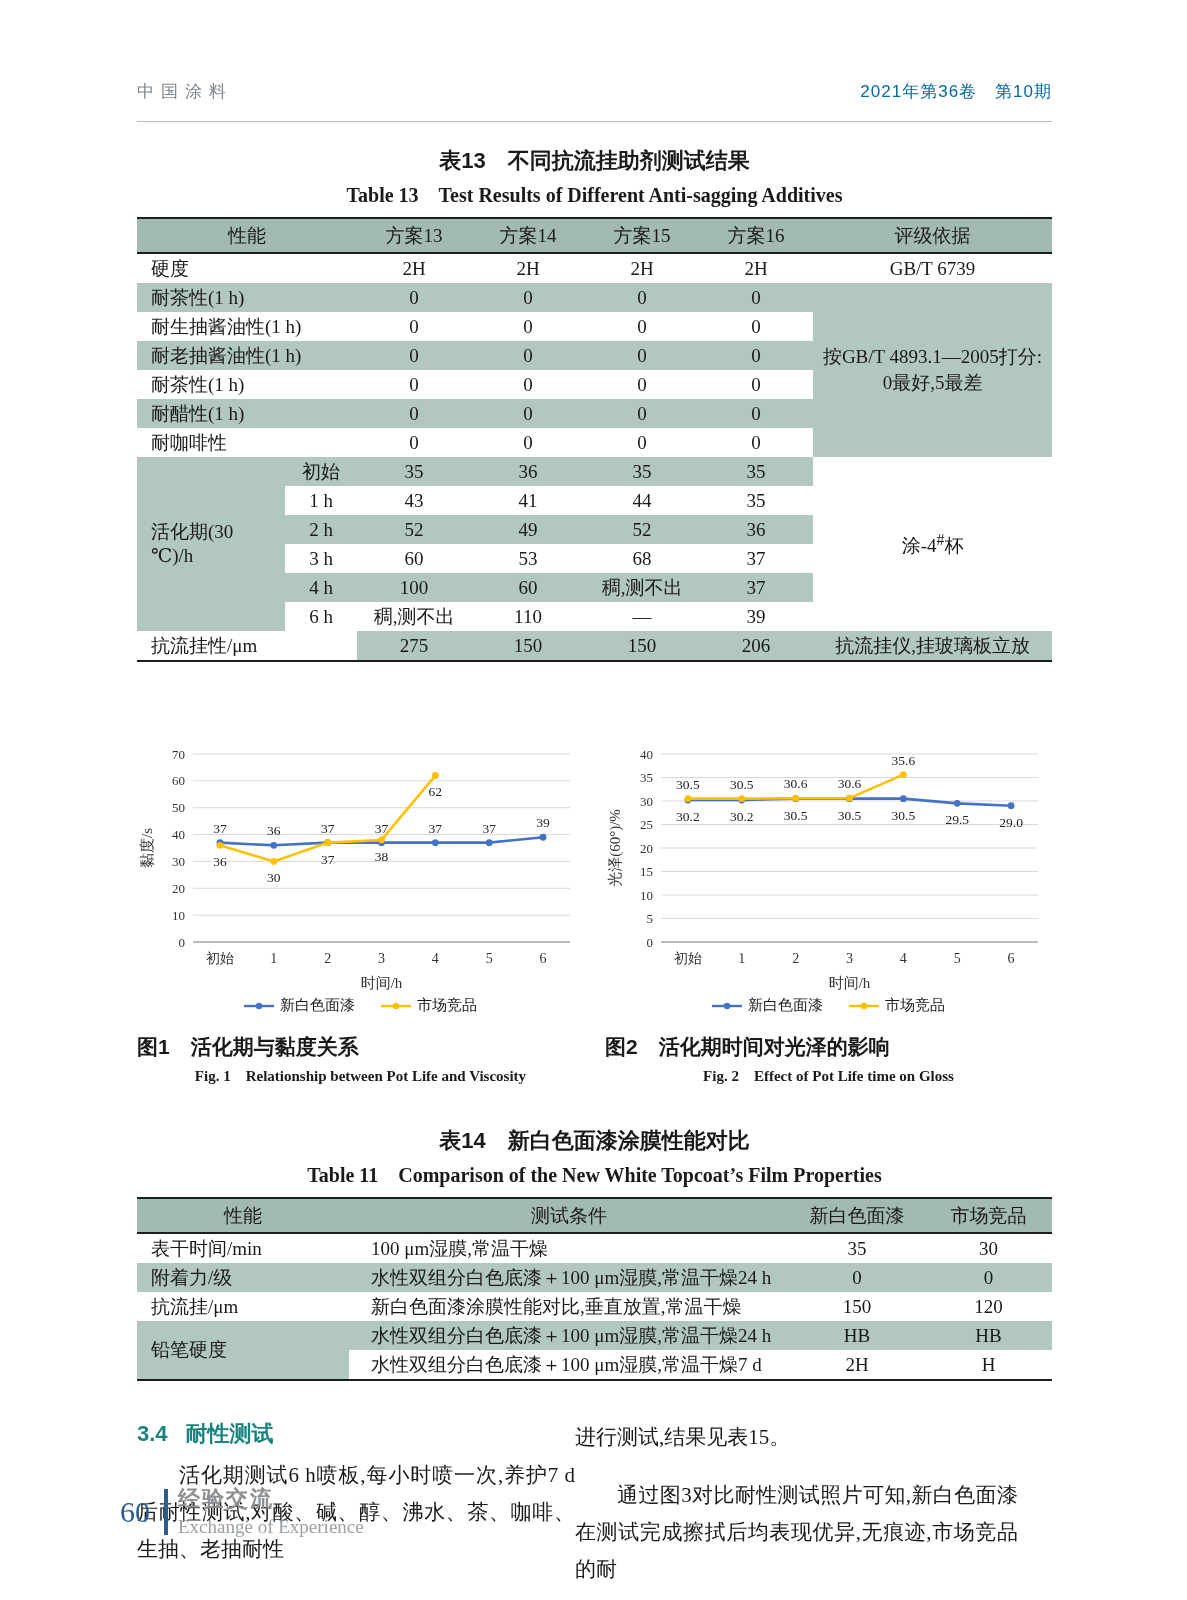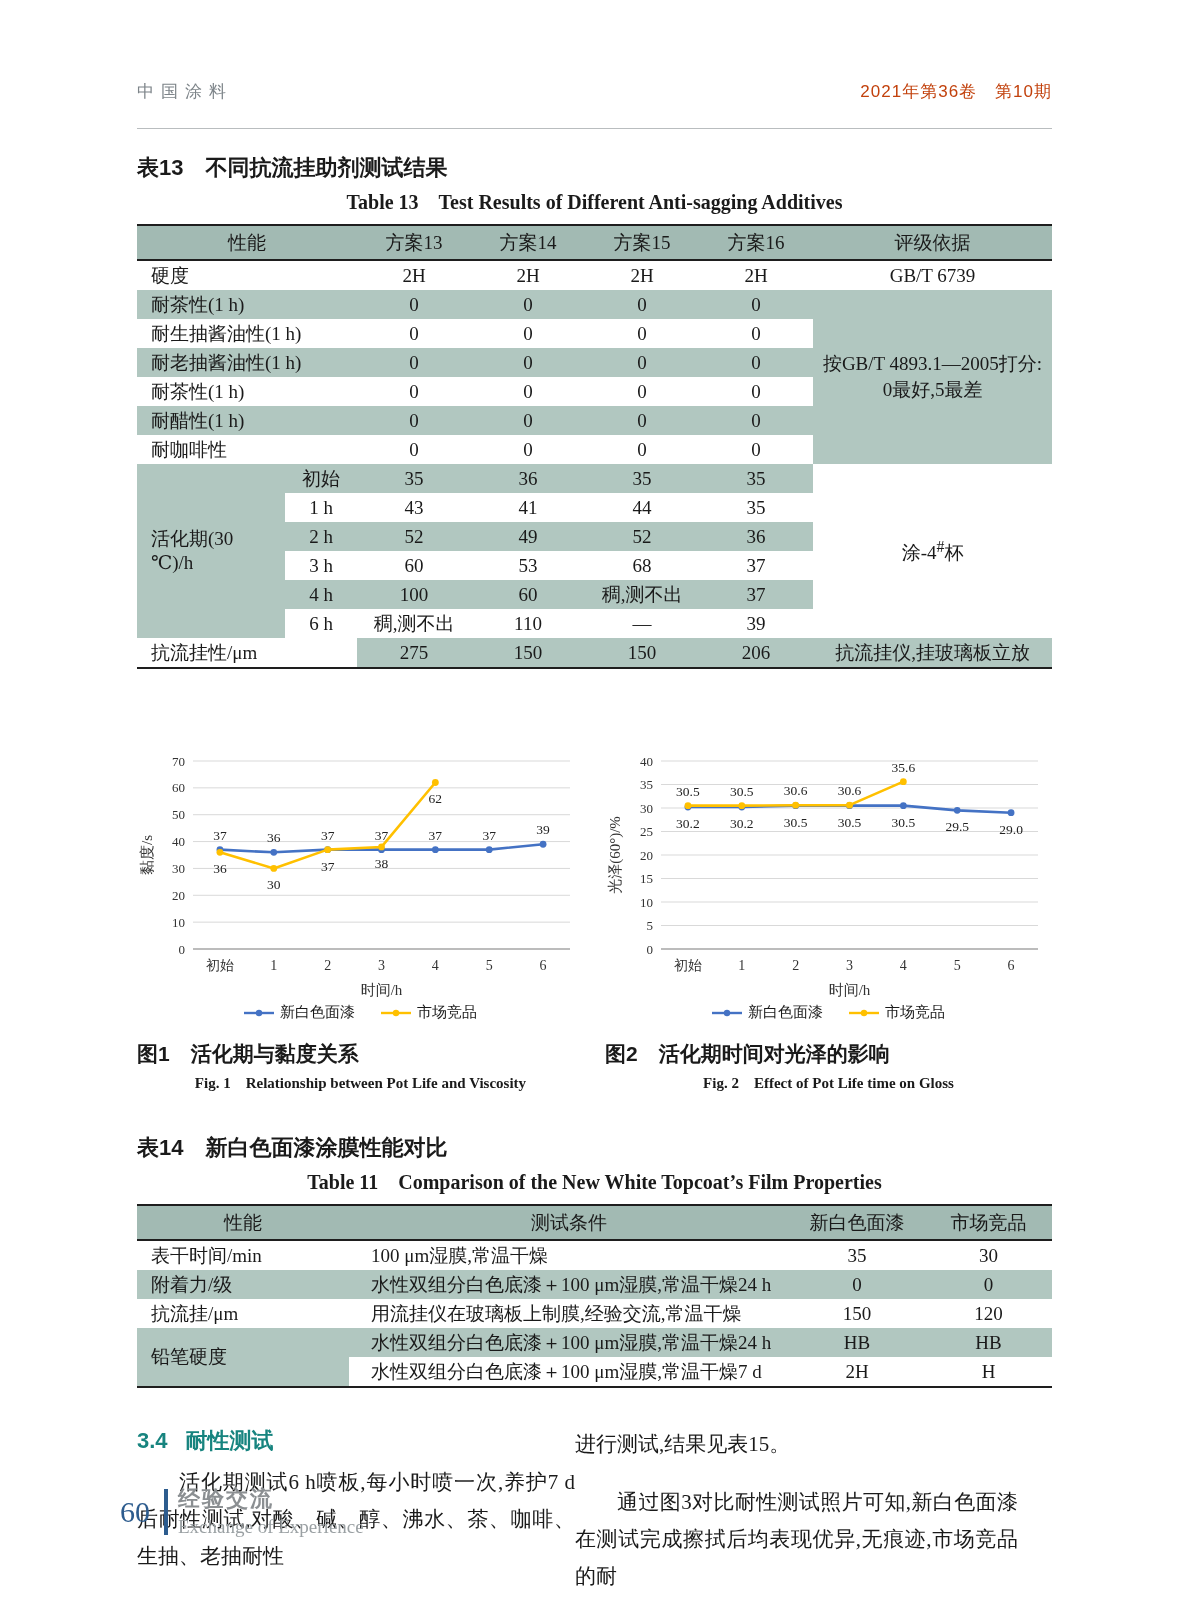--- a/index.html
+++ b/index.html
@@ -2,30 +2,30 @@
 <html style="--table_header: #a2bab3; --table_shade: #b1c7c0; --section_teal: #17847f; --footer_blue: #2d5c8e; --chart_blue: #4472C4; --chart_yellow: #FFC000; --gridline: #d9d9d9; --axis_line: #a6a6a6;"><head>
 <meta charset="utf-8">
 <style>
   html,body{margin:0;padding:0;background:#e8e8e8;}
   .page{position:relative;width:1187px;height:1600px;background:#ffffff;margin:0 auto;
         font-family:"Liberation Serif","DejaVu Serif",serif;color:#1a1a1a;overflow:hidden;}
   .content{padding:0 135px 0 137px;}
 
   
   .page-head{display:flex;justify-content:space-between;align-items:flex-end;
-             margin:0 135px 0 137px;padding-top:80px;padding-bottom:25px;
+             margin:0 135px 0 137px;padding-top:80px;padding-bottom:18px;
              border-bottom:1.5px solid #b9bdbf;gap:16px;}
   .journal-name{font-family:"Liberation Sans","DejaVu Sans",sans-serif;font-size:17px;
                 color:#7d8489;letter-spacing:7px;}
   .issue-info{font-family:"Liberation Sans","DejaVu Sans",sans-serif;font-size:17px;
-              color:#c2410c;letter-spacing:1px;}
+              color:#0369a1;letter-spacing:1px;}
 
   
   .tbl-title-cn{font-family:"Liberation Sans","DejaVu Sans",sans-serif;font-weight:bold;
-                font-size:22px;text-align:left;}
+                font-size:22px;text-align:center;}
   .tbl-title-en{font-family:"Liberation Serif","DejaVu Serif",serif;font-weight:bold;
                 font-size:20px;text-align:center;margin-top:6px;}
   .t13-titles{margin-top:24px;}
   .t14-titles{margin-top:40px;}
 
   
   table.dtable{width:100%;border-collapse:collapse;table-layout:fixed;
                border-top:2.5px solid #1e1e1e;border-bottom:2.5px solid #1e1e1e;
                font-size:19px;margin-top:8px;}
   table.dtable td{height:27px;padding:1px 6px;text-align:center;vertical-align:middle;
@@ -394,21 +394,21 @@
         <td>30</td>
       </tr>
       <tr>
         <td class="lbl shade">附着力/级</td>
         <td class="cond shade">水性双组分白色底漆＋100 μm湿膜,常温干燥24 h</td>
         <td class="shade">0</td>
         <td class="shade">0</td>
       </tr>
       <tr>
         <td class="lbl">抗流挂/μm</td>
-        <td class="cond">用流挂仪在玻璃板上制膜,经验交流,常温干燥</td>
+        <td class="cond">新白色面漆涂膜性能对比,垂直放置,常温干燥</td>
         <td>150</td>
         <td>120</td>
       </tr>
       <tr>
         <td rowspan="2" class="lbl shade">铅笔硬度</td>
         <td class="cond shade">水性双组分白色底漆＋100 μm湿膜,常温干燥24 h</td>
         <td class="shade">HB</td>
         <td class="shade">HB</td>
       </tr>
       <tr>

